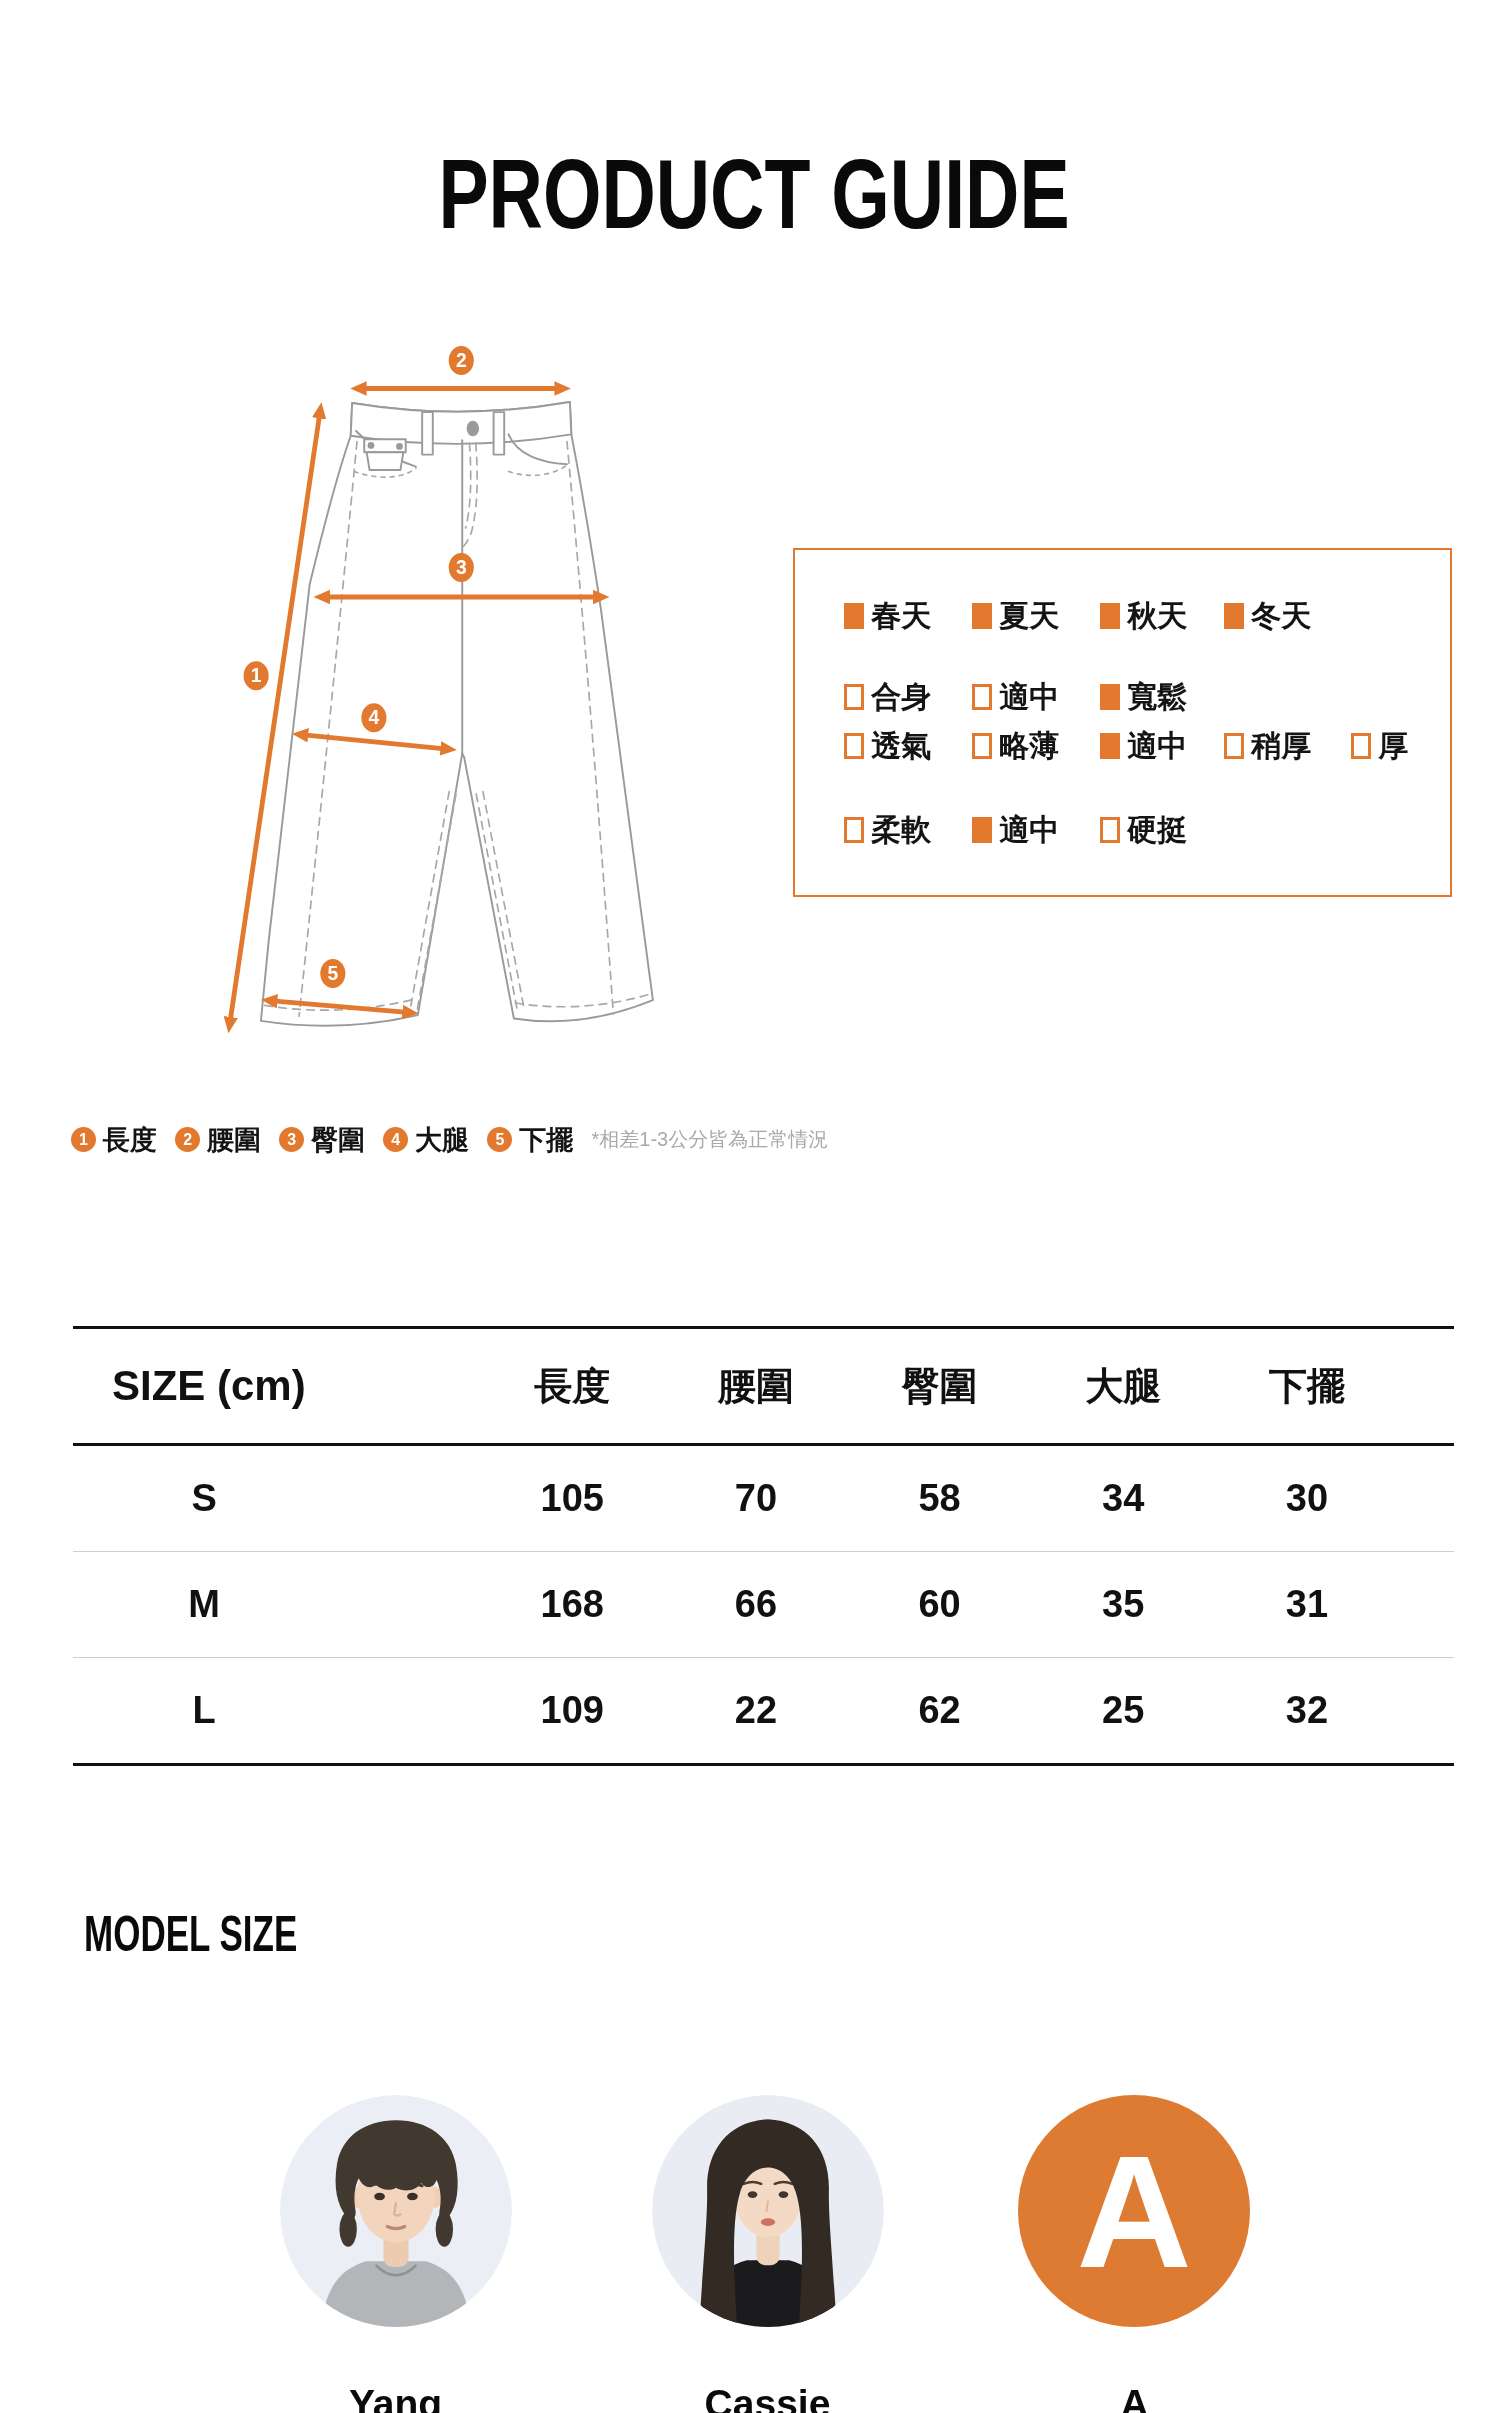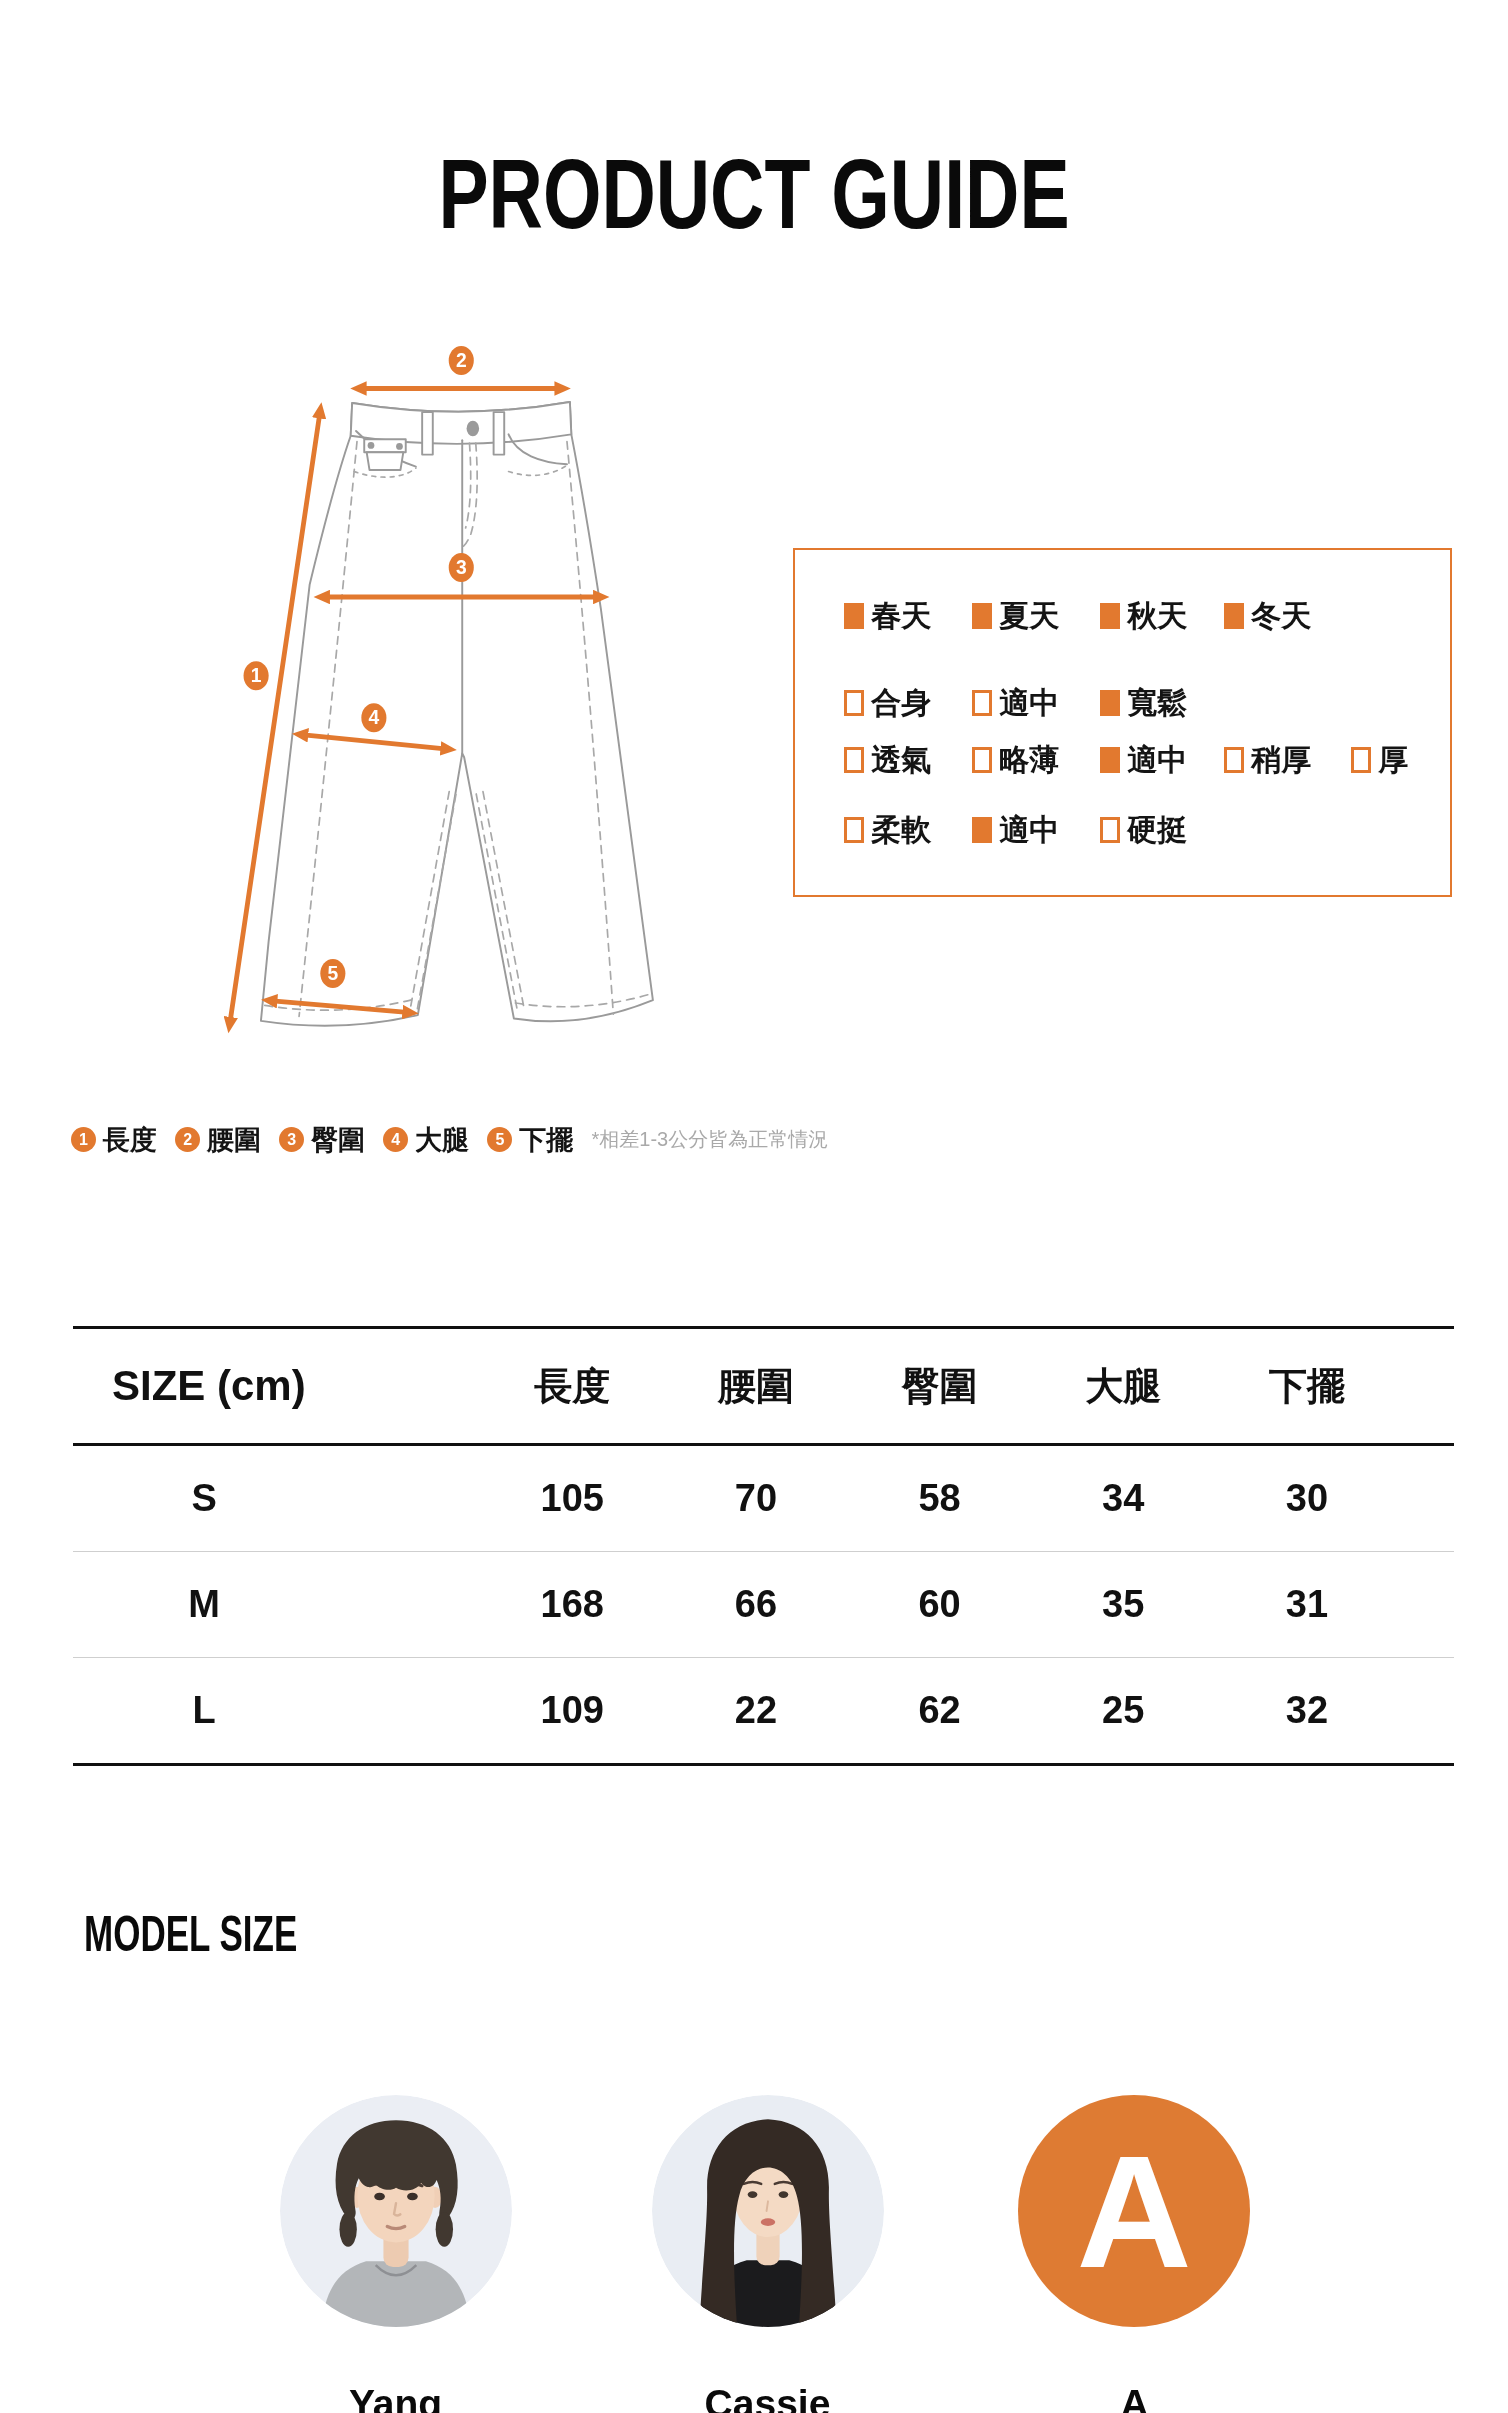--- a/index.html
+++ b/index.html
@@ -20,21 +20,21 @@
   .hw{fill:#9A9A9A;}
   .arrow{stroke:var(--accent);stroke-width:10;stroke-linecap:round;fill:none;}
   .mk-c{fill:var(--accent);}
   .mk-t{fill:#ffffff;font-size:40px;font-weight:700;text-anchor:middle;
         font-family:"Liberation Sans","DejaVu Sans",sans-serif;}
 
   
   .attr-box{position:absolute;left:793px;top:548px;width:659px;height:349px;
     border:2.4px solid var(--accent);box-sizing:border-box;background:#fff;}
   .attr-row{position:absolute;left:0;width:100%;height:36px;}
-  .attr-row.r0{top:48px}.attr-row.r1{top:135px}.attr-row.r2{top:192px}.attr-row.r3{top:262px}
+  .attr-row.r0{top:48px}.attr-row.r1{top:129px}.attr-row.r2{top:178px}.attr-row.r3{top:262px}
   .attr-item{position:absolute;top:0;display:flex;align-items:center;gap:7.2px;height:36px;}
   .attr-item.i0{left:49px}.attr-item.i1{left:177px}.attr-item.i2{left:305px}
   .attr-item.i3{left:429px}.attr-item.i4{left:556px}
   .sq{width:20px;height:26px;flex:none;box-sizing:border-box;}
   .sq.fill{background:var(--accent);}
   .sq.empty{border:3.4px solid var(--accent);background:#fff;}
   .attr-label{font-size:30px;font-weight:600;line-height:1;white-space:nowrap;color:#141414;}
 
   
   .measure-legend{position:absolute;left:71px;top:1120px;height:39px;display:flex;align-items:center;gap:18.3px;}

